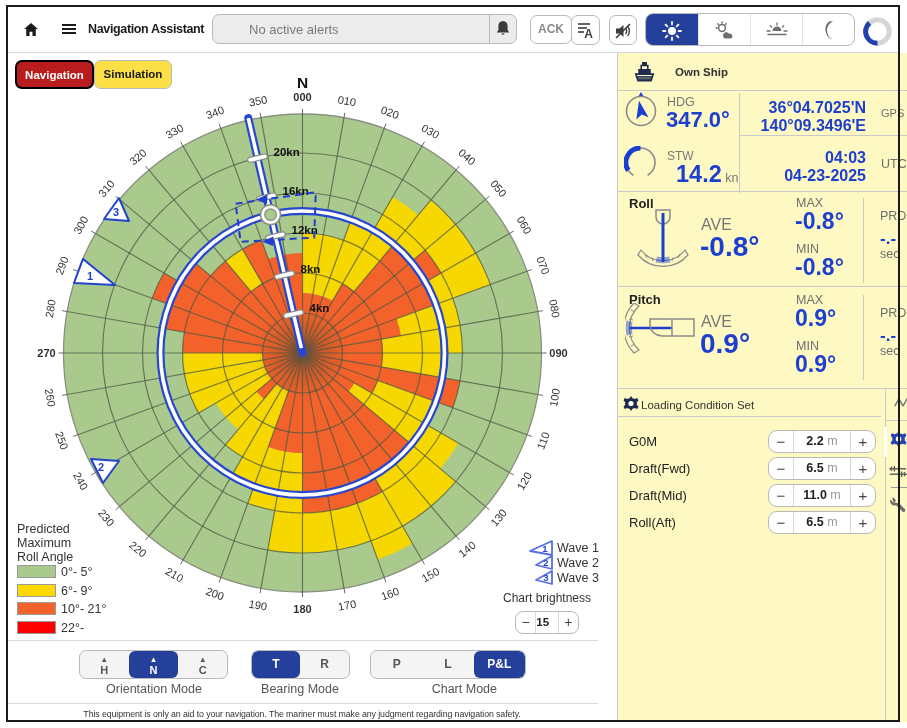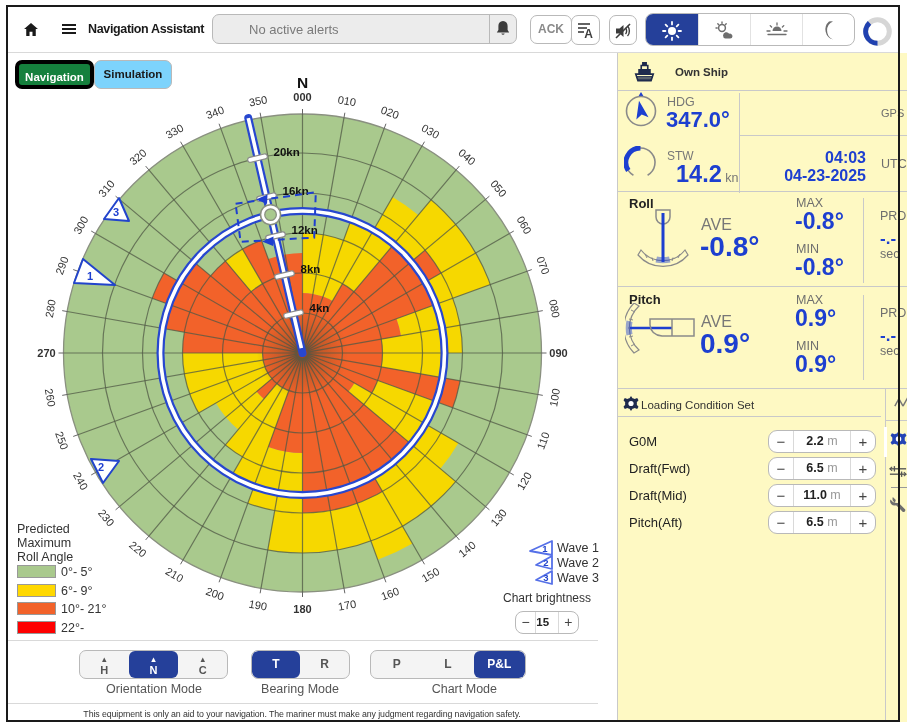--- a/index.html
+++ b/index.html
@@ -99,22 +99,22 @@
       </div>
     </div>
     <div class="abs" style="left:857px;top:12px;width:29px;height:29px;">
       <svg width="29" height="29" viewBox="0 0 29 29">
           <circle cx="14.5" cy="14.5" r="11.8" fill="none" stroke="#d6d6d6" stroke-width="5"></circle>
           <path d="M 14.5 26.3 A 11.8 11.8 0 0 1 6.5 5.8" fill="none" stroke="#2041b0" stroke-width="5"></path>
         </svg>
     </div>
   </div>
 
-  <div class="abs" style="left:9px;top:55px;width:79px;height:29px;background:#15803d;border:4px solid #000000;border-radius:7px;z-index:3;text-align:center;line-height:27px;color:#fff;font-size:11.5px;font-weight:bold;">Navigation</div>
-  <div class="abs" style="left:88px;top:55px;width:78px;height:29px;background:#7dd3fc;border:1px solid #b9b9b9;border-radius:7px;z-index:2;text-align:center;line-height:27px;color:#1a1a1a;font-size:11.5px;font-weight:bold;">Simulation</div>
+  <div class="abs" style="left:9px;top:55px;width:79px;height:29px;background:#b91c1c;border:2px solid #000000;border-radius:7px;z-index:3;text-align:center;line-height:27px;color:#fff;font-size:11.5px;font-weight:bold;">Navigation</div>
+  <div class="abs" style="left:88px;top:55px;width:78px;height:29px;background:#fde047;border:1px solid #b9b9b9;border-radius:7px;z-index:2;text-align:center;line-height:27px;color:#1a1a1a;font-size:11.5px;font-weight:bold;">Simulation</div>
 
   <div class="abs" style="left:1px;top:49px;width:591px;height:586px;"><svg width="591" height="586" viewBox="7 54 591 586" font-family="Liberation Sans, sans-serif">
         <circle cx="302.5" cy="353.0" r="239.0" fill="#a9c98d"></circle>
         <path d="M302.50,293.00 L302.50,233.00 A120.0,120.0 0 0 1 323.34,234.82 L312.92,293.91 A60.0,60.0 0 0 0 302.50,293.00 Z M312.92,293.91 L323.34,234.82 A120.0,120.0 0 0 1 343.54,240.24 L323.02,296.62 A60.0,60.0 0 0 0 312.92,293.91 Z M323.02,296.62 L350.38,221.44 A140.0,140.0 0 0 1 372.50,231.76 L332.50,301.04 A60.0,60.0 0 0 0 323.02,296.62 Z M342.50,283.72 L392.50,197.12 A180.0,180.0 0 0 1 418.20,215.11 L353.92,291.72 A80.0,80.0 0 0 0 342.50,283.72 Z M392.49,245.75 L431.06,199.79 A200.0,200.0 0 0 1 455.71,224.44 L409.75,263.01 A140.0,140.0 0 0 0 392.49,245.75 Z M425.07,250.15 L455.71,224.44 A200.0,200.0 0 0 1 475.71,253.00 L441.06,273.00 A160.0,160.0 0 0 0 425.07,250.15 Z M423.74,283.00 L475.71,253.00 A200.0,200.0 0 0 1 490.44,284.60 L434.06,305.12 A140.0,140.0 0 0 0 423.74,283.00 Z M396.47,318.80 L452.85,298.28 A160.0,160.0 0 0 1 460.07,325.22 L400.98,335.64 A100.0,100.0 0 0 0 396.47,318.80 Z M381.28,339.11 L460.07,325.22 A160.0,160.0 0 0 1 462.50,353.00 L382.50,353.00 A80.0,80.0 0 0 0 381.28,339.11 Z M382.50,353.00 L442.50,353.00 A140.0,140.0 0 0 1 440.37,377.31 L381.28,366.89 A80.0,80.0 0 0 0 382.50,353.00 Z M377.68,380.36 L434.06,400.88 A140.0,140.0 0 0 1 423.74,423.00 L371.78,393.00 A80.0,80.0 0 0 0 377.68,380.36 Z M354.46,383.00 L458.38,443.00 A180.0,180.0 0 0 1 440.39,468.70 L348.46,391.57 A60.0,60.0 0 0 0 354.46,383.00 Z M409.75,442.99 L455.71,481.56 A200.0,200.0 0 0 1 431.06,506.21 L392.49,460.25 A140.0,140.0 0 0 0 409.75,442.99 Z M392.49,460.25 L431.06,506.21 A200.0,200.0 0 0 1 402.50,526.21 L372.50,474.24 A140.0,140.0 0 0 0 392.49,460.25 Z M382.50,491.56 L412.50,543.53 A220.0,220.0 0 0 1 377.74,559.73 L357.22,503.35 A160.0,160.0 0 0 0 382.50,491.56 Z M357.22,503.35 L370.90,540.94 A200.0,200.0 0 0 1 337.23,549.96 L330.28,510.57 A160.0,160.0 0 0 0 357.22,503.35 Z M330.28,510.57 L337.23,549.96 A200.0,200.0 0 0 1 302.50,553.00 L302.50,513.00 A160.0,160.0 0 0 0 330.28,510.57 Z M302.50,453.00 L302.50,553.00 A200.0,200.0 0 0 1 267.77,549.96 L285.14,451.48 A100.0,100.0 0 0 0 302.50,453.00 Z M285.14,451.48 L274.72,510.57 A160.0,160.0 0 0 1 247.78,503.35 L268.30,446.97 A100.0,100.0 0 0 0 285.14,451.48 Z M288.82,390.59 L254.62,484.56 A140.0,140.0 0 0 1 232.50,474.24 L282.50,387.64 A40.0,40.0 0 0 0 288.82,390.59 Z M282.50,387.64 L242.50,456.92 A120.0,120.0 0 0 1 225.37,444.93 L276.79,383.64 A40.0,40.0 0 0 0 282.50,387.64 Z M263.93,398.96 L238.22,429.60 A100.0,100.0 0 0 1 225.90,417.28 L256.54,391.57 A60.0,60.0 0 0 0 263.93,398.96 Z M271.86,378.71 L225.90,417.28 A100.0,100.0 0 0 1 215.90,403.00 L267.86,373.00 A40.0,40.0 0 0 0 271.86,378.71 Z M267.86,373.00 L198.58,413.00 A120.0,120.0 0 0 1 189.74,394.04 L264.91,366.68 A40.0,40.0 0 0 0 267.86,373.00 Z M264.91,366.68 L189.74,394.04 A120.0,120.0 0 0 1 184.32,373.84 L263.11,359.95 A40.0,40.0 0 0 0 264.91,366.68 Z M263.11,359.95 L184.32,373.84 A120.0,120.0 0 0 1 182.50,353.00 L262.50,353.00 A40.0,40.0 0 0 0 263.11,359.95 Z M251.08,291.72 L225.37,261.07 A120.0,120.0 0 0 1 242.50,249.08 L262.50,283.72 A80.0,80.0 0 0 0 251.08,291.72 Z" fill="#f6d800"></path>
         <path d="M302.5,353.0 L302.50,293.00 A60.0,60.0 0 0 1 312.92,293.91 Z M302.5,353.0 L312.92,293.91 A60.0,60.0 0 0 1 323.02,296.62 Z M302.5,353.0 L323.02,296.62 A60.0,60.0 0 0 1 332.50,301.04 Z M302.5,353.0 L342.50,283.72 A80.0,80.0 0 0 1 353.92,291.72 Z M302.5,353.0 L392.49,245.75 A140.0,140.0 0 0 1 409.75,263.01 Z M302.5,353.0 L425.07,250.15 A160.0,160.0 0 0 1 441.06,273.00 Z M302.5,353.0 L423.74,283.00 A140.0,140.0 0 0 1 434.06,305.12 Z M302.5,353.0 L396.47,318.80 A100.0,100.0 0 0 1 400.98,335.64 Z M302.5,353.0 L381.28,339.11 A80.0,80.0 0 0 1 382.50,353.00 Z M302.5,353.0 L382.50,353.00 A80.0,80.0 0 0 1 381.28,366.89 Z M302.5,353.0 L460.07,380.78 A160.0,160.0 0 0 1 452.85,407.72 Z M302.5,353.0 L377.68,380.36 A80.0,80.0 0 0 1 371.78,393.00 Z M302.5,353.0 L354.46,383.00 A60.0,60.0 0 0 1 348.46,391.57 Z M302.5,353.0 L409.75,442.99 A140.0,140.0 0 0 1 392.49,460.25 Z M302.5,353.0 L392.49,460.25 A140.0,140.0 0 0 1 372.50,474.24 Z M302.5,353.0 L382.50,491.56 A160.0,160.0 0 0 1 357.22,503.35 Z M302.5,353.0 L357.22,503.35 A160.0,160.0 0 0 1 330.28,510.57 Z M302.5,353.0 L330.28,510.57 A160.0,160.0 0 0 1 302.50,513.00 Z M302.5,353.0 L302.50,453.00 A100.0,100.0 0 0 1 285.14,451.48 Z M302.5,353.0 L285.14,451.48 A100.0,100.0 0 0 1 268.30,446.97 Z M302.5,353.0 L288.82,390.59 A40.0,40.0 0 0 1 282.50,387.64 Z M302.5,353.0 L282.50,387.64 A40.0,40.0 0 0 1 276.79,383.64 Z M302.5,353.0 L263.93,398.96 A60.0,60.0 0 0 1 256.54,391.57 Z M302.5,353.0 L271.86,378.71 A40.0,40.0 0 0 1 267.86,373.00 Z M302.5,353.0 L267.86,373.00 A40.0,40.0 0 0 1 264.91,366.68 Z M302.5,353.0 L264.91,366.68 A40.0,40.0 0 0 1 263.11,359.95 Z M302.5,353.0 L263.11,359.95 A40.0,40.0 0 0 1 262.50,353.00 Z M302.5,353.0 L182.50,353.00 A120.0,120.0 0 0 1 184.32,332.16 Z M302.5,353.0 L164.63,328.69 A140.0,140.0 0 0 1 170.94,305.12 Z M302.5,353.0 L152.15,298.28 A160.0,160.0 0 0 1 163.94,273.00 Z M302.5,353.0 L181.26,283.00 A140.0,140.0 0 0 1 195.25,263.01 Z M302.5,353.0 L210.57,275.87 A120.0,120.0 0 0 1 225.37,261.07 Z M302.5,353.0 L251.08,291.72 A80.0,80.0 0 0 1 262.50,283.72 Z M302.5,353.0 L242.50,249.08 A120.0,120.0 0 0 1 261.46,240.24 Z M302.5,353.0 L268.30,259.03 A100.0,100.0 0 0 1 285.14,254.52 Z M302.5,353.0 L285.14,254.52 A100.0,100.0 0 0 1 302.50,253.00 Z" fill="#f2622a"></path>
         <defs>
           <radialGradient id="cg">
             <stop offset="0%" stop-color="#7a4026" stop-opacity="0.95"></stop>
             <stop offset="40%" stop-color="#9a5128" stop-opacity="0.55"></stop>
             <stop offset="100%" stop-color="#b05520" stop-opacity="0"></stop>
@@ -276,20 +276,21 @@
       </svg>
     <div class="abs" style="left:49px;top:42px;font-size:12.5px;color:#777;">HDG</div>
     <div class="abs nb" style="left:48px;top:54px;font-size:22px;">347.0°</div>
     <svg class="abs" style="left:6px;top:93px" width="33" height="33" viewBox="0 0 33 33">
         <path d="M 23.6 29.2 A 14.5 14.5 0 1 0 9.4 29.2" fill="none" stroke="#8a8a8a" stroke-width="1.6"></path>
         <path d="M 16.5 2 A 14.5 14.5 0 0 0 4.3 24.5" fill="none" stroke="#1d3fd0" stroke-width="5"></path>
       </svg>
     <div class="abs" style="left:49px;top:96px;font-size:12px;color:#777;">STW</div>
     <div class="abs nb" style="left:48px;top:108px;font-size:23.5px;margin-left:10px;">14.2<span style="font-size:12.5px;color:#777;font-weight:normal;"> kn</span></div>
     <div class="abs" style="left:121px;top:40px;width:0;height:100px;border-left:1px solid #c9c9c9;"></div>
+    <div class="abs nb" style="left:130px;top:46px;width:118px;text-align:right;font-size:16px;line-height:18px;">36°04.7025'N<br>140°09.3496'E</div>
     <div class="abs gray" style="left:263px;top:54px;font-size:11px;">GPS</div>
     <div class="abs" style="left:121px;top:82px;width:173px;border-top:1px solid #c9c9c9;"></div>
     <div class="abs nb" style="left:130px;top:96px;width:118px;text-align:right;font-size:16px;line-height:18px;">04:03<br>04-23-2025</div>
     <div class="abs gray" style="left:263px;top:104px;font-size:12.5px;">UTC</div>
     <div class="abs" style="left:0;top:138px;width:302px;border-top:1px solid #c9c9c9;"></div>
 
     <div class="abs" style="left:11px;top:143px;font-size:13px;font-weight:bold;color:#222;">Roll</div>
     <svg class="abs" style="left:17px;top:155px" width="56" height="60" viewBox="0 0 56 60">
       <path d="M21 2 L35 2 L35 9 a7 7 0 0 1 -14 0 Z" fill="none" stroke="#8a8a8a" stroke-width="1.5"></path>
       <path d="M6 42 a28 28 0 0 0 44 0 l3 5 a33 33 0 0 1 -50 0 Z" fill="none" stroke="#8a8a8a" stroke-width="1.2"></path>
@@ -359,21 +360,21 @@
       <div style="width:25px;border-right:1px solid #d9d9d9;text-align:center;line-height:21px;font-size:15px;color:#444;">−</div>
       <div style="width:56px;text-align:center;line-height:21px;font-size:12.5px;"><b style="color:#222;">6.5</b> <span style="color:#999;">m</span></div>
       <div style="width:25px;border-left:1px solid #d9d9d9;text-align:center;line-height:21px;font-size:15px;color:#444;">+</div>
     </div>
     <div class="abs" style="left:11px;top:435px;font-size:13px;color:#222;">Draft(Mid)</div>
     <div class="abs" style="left:150px;top:431px;width:108px;height:23px;border:1px solid #b9b9b9;border-radius:9px;background:#fff;display:flex;">
       <div style="width:25px;border-right:1px solid #d9d9d9;text-align:center;line-height:21px;font-size:15px;color:#444;">−</div>
       <div style="width:56px;text-align:center;line-height:21px;font-size:12.5px;"><b style="color:#222;">11.0</b> <span style="color:#999;">m</span></div>
       <div style="width:25px;border-left:1px solid #d9d9d9;text-align:center;line-height:21px;font-size:15px;color:#444;">+</div>
     </div>
-    <div class="abs" style="left:11px;top:462px;font-size:13px;color:#222;">Pitch(Aft)</div>
+    <div class="abs" style="left:11px;top:462px;font-size:13px;color:#222;">Roll(Aft)</div>
     <div class="abs" style="left:150px;top:458px;width:108px;height:23px;border:1px solid #b9b9b9;border-radius:9px;background:#fff;display:flex;">
       <div style="width:25px;border-right:1px solid #d9d9d9;text-align:center;line-height:21px;font-size:15px;color:#444;">−</div>
       <div style="width:56px;text-align:center;line-height:21px;font-size:12.5px;"><b style="color:#222;">6.5</b> <span style="color:#999;">m</span></div>
       <div style="width:25px;border-left:1px solid #d9d9d9;text-align:center;line-height:21px;font-size:15px;color:#444;">+</div>
     </div>
 
     <div class="abs" style="left:267px;top:335px;width:0;height:334px;border-left:1px solid #c9c9c9;"></div>
     <svg class="abs" style="left:276px;top:343px" width="18" height="12" viewBox="0 0 22 14">
         <path d="M1 12 L6 3 L11 12 M11 12 L16 3 L21 12" fill="none" stroke="#777" stroke-width="1.8"></path>
       </svg>

